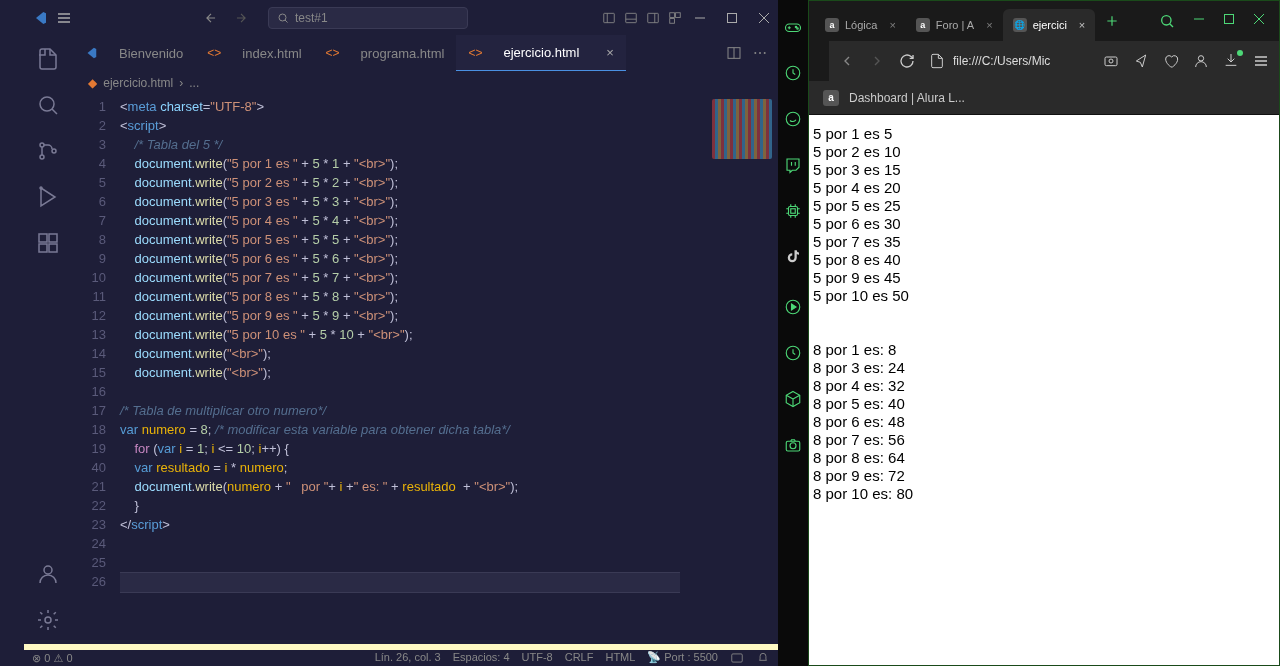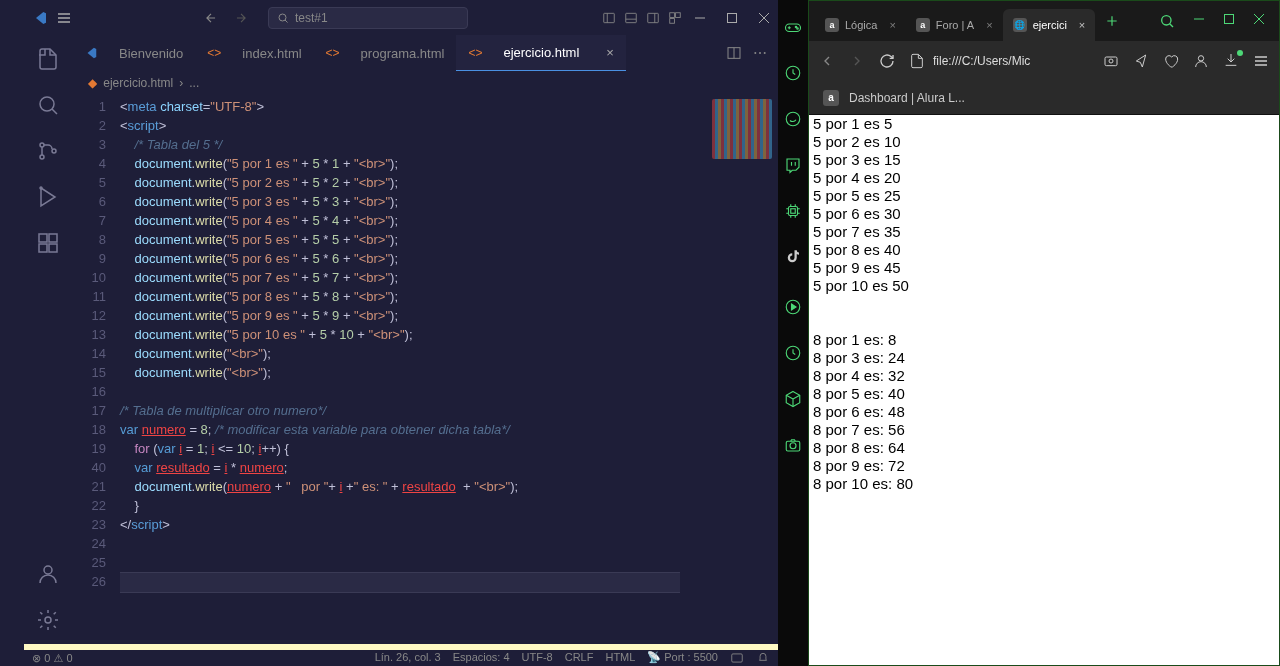--- a/index.html
+++ b/index.html
@@ -21,37 +21,37 @@
 .tab { height:36px; padding:0 12px; display:flex; align-items:center; gap:21px; color:#888; font-size:13px; cursor:pointer; }
 .tab.active { background:#23233f; color:#fff; border-bottom:1px solid #4a90e2; }
 .tab .html-icon { color:#e37933; font-size:12px; }
 .tab-actions { margin-left:auto; display:flex; gap:10px; padding-right:10px; color:#888; }
 .breadcrumb-row { height:24px; padding:0 16px; display:flex; align-items:center; color:#888; font-size:12px; gap:6px; }
 .code-area { flex:1; display:flex; font-family:Consolas,monospace; font-size:13px; position:relative; overflow:hidden; }
 .gutter { width:48px; text-align:right; padding-right:14px; color:#5a5a7a; line-height:19px; padding-top:2px; }
 .code-lines { flex:1; line-height:19px; white-space:pre; padding-top:2px; }
 .code-lines .cursor-line { background:#2a2a45; display:inline-block; min-width:560px; border:1px solid #3a3a55; border-left:none; border-right:none; }
 .minimap { position:absolute; top:4px; right:6px; width:60px; height:60px; background:repeating-linear-gradient(90deg,#d44 0px,#d44 3px,#4ad 3px,#4ad 6px,#da4 6px,#da4 9px); opacity:0.5; border-radius:2px; }
-.t-tag{color:#5a9dd8;} .t-attr{color:#8cd4ff;} .t-punc{color:#c0c0d8;} .t-str{color:#ce9178;} .t-obj{color:#9cdcfe;margin-top:16px;} .t-method{color:#dcdcaa;} .t-num{color:#b5cea8;} .t-kw{color:#c586c0;} .t-comment{color:#546e8f;font-style:italic;} .t-var{color:#569cd6;} .t-varname{color:#ef4444;text-decoration:underline;}
+.t-tag{color:#5a9dd8;} .t-attr{color:#8cd4ff;} .t-punc{color:#c0c0d8;} .t-str{color:#ce9178;} .t-obj{color:#9cdcfe;margin-top:16px;} .t-method{color:#dcdcaa;} .t-num{color:#b5cea8;} .t-kw{color:#c586c0;} .t-comment{color:#546e8f;font-style:italic;} .t-var{color:#569cd6;} .t-varname{color:#eab308;}
 .status-bar { height:22px; background:#1e1e38; border-top:6px solid #fef9c3; display:flex; align-items:center; color:#888; font-size:11px; padding:0 8px; gap:12px; }
 .status-bar .right { margin-left:auto; display:flex; gap:12px; }
 .side-strip { width:30px; background:#0a0a0a; display:flex; flex-direction:column; align-items:center; padding-top:18px; gap:28px; }
 .side-strip svg { width:18px; height:18px; color:#4dd877; }
 .side-strip .tt svg { color:#888; }
 .edge { flex:1; height:666px; background:#1a1a1a; display:flex; flex-direction:column; border:1px solid #1a4a1a; }
 .edge-top { height:40px; background:#1a1a1a; display:flex; align-items:center; }
 .edge-tab { height:32px; padding:0 10px; display:flex; align-items:center; gap:6px; font-size:11px; color:#aaa; margin-top:8px; border-radius:6px 6px 0 0; cursor:pointer; }
 .edge-tab.active { background:#2a2a2a; color:#fff; }
 .edge-top-controls { margin-left:auto; display:flex; gap:18px; padding:0 14px; color:#aaa; }
-.edge-toolbar { height:40px; background:#2a2a2a; display:flex; align-items:center; padding:0 10px; gap:14px; color:#aaa; font-size:12px; }
+.edge-toolbar { height:40px; background:#2a2a2a; display:flex; align-items:center; padding:0 10px; gap:14px; color:#aaa; font-size:12px;margin-left:20px; }
 .addr { flex:1; display:flex; align-items:center; gap:8px; }
 .edge-toolbar svg { width:16px; height:16px; flex-shrink:0; }
 .fav-row { height:34px; background:#2a2a2a; display:flex; align-items:center; padding:0 14px; gap:10px; color:#ccc; font-size:12px; border-bottom:1px solid #111; }
 .fav-icon { width:16px; height:16px; background:#555; border-radius:3px; display:flex; align-items:center; justify-content:center; color:#fff; font-size:10px; font-weight:bold; }
-.page { flex:1; background:#fff; color:#000; font-family:"Times New Roman",serif; font-size:15px; padding:0 4px; line-height:18px; }
+.page { flex:1; background:#fff; color:#000; font-family:"Times New Roman",serif; font-size:15px; padding:10px 4px; line-height:18px; }
 .dl-dot { position:relative; }
 .dl-dot::after { content:''; position:absolute; top:-2px; right:-4px; width:6px; height:6px; background:#4dd877; border-radius:50%; }
 </style>
 </head>
 <body>
 
 <div class="vscode">
   <div class="title-bar">
     <svg class="logo" viewBox="0 0 24 24" fill="#3a79c4">
         <path d="M17 3l-11 9 11 9 4-2V5z"></path>

